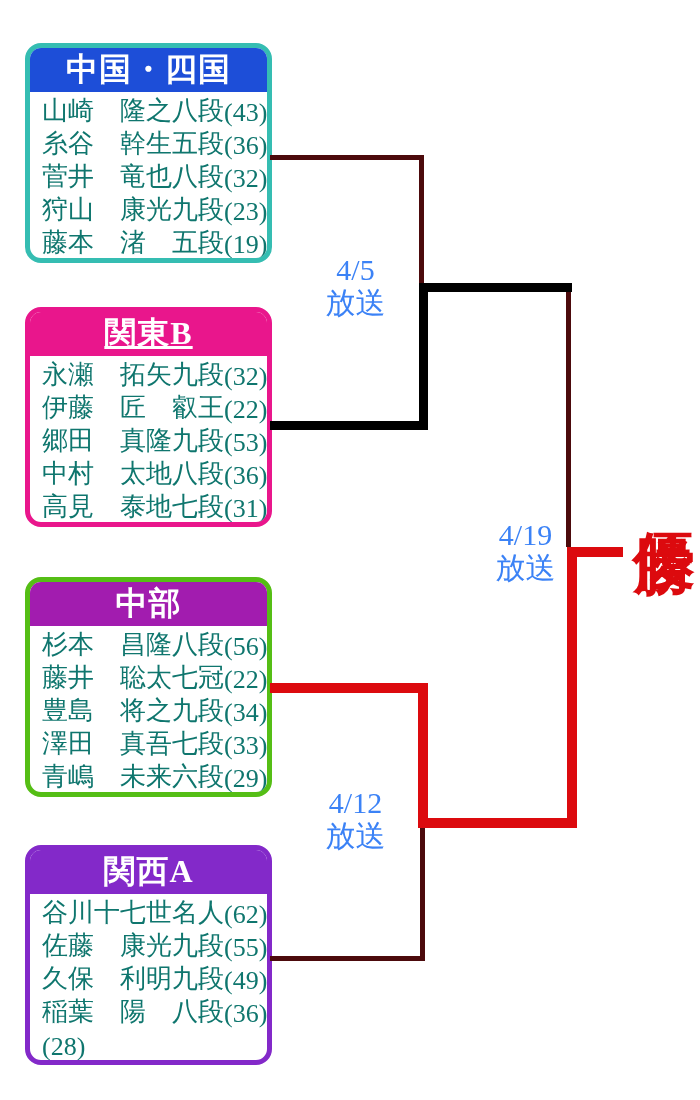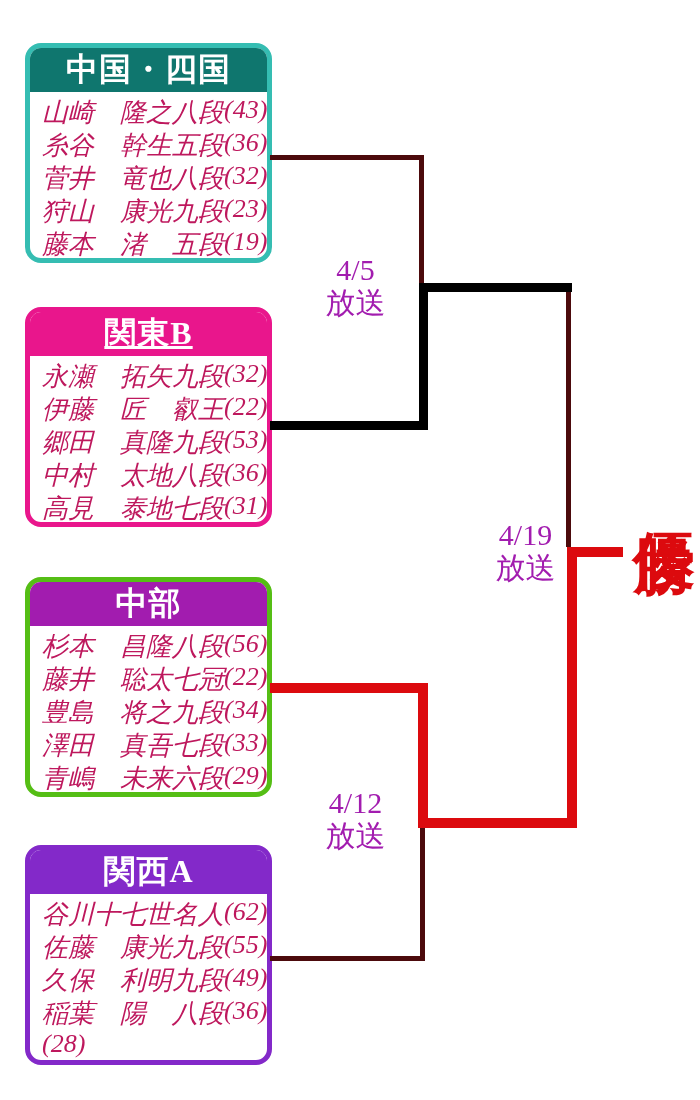--- a/index.html
+++ b/index.html
@@ -10,46 +10,46 @@
     position:absolute;left:25px;width:247px;height:220px;
     border:5px solid #000;border-radius:16px;overflow:hidden;
     background:#ffffff;box-sizing:border-box;
   }
   .group-header{
     height:44px;display:flex;align-items:center;justify-content:center;
     color:#ffffff;font-size:32px;font-weight:bold;letter-spacing:1px;
   }
   .player-list{padding:3px 9px 0 12px;}
   .player-row{
-    display:flex;justify-content:space-between;align-items:flex-start;
-    height:33px;font-size:26px;color:#be185d;white-space:nowrap;font-style:italic;
+    display:flex;justify-content:space-between;align-items:flex-end;
+    height:33px;font-size:26px;color:#0f766e;white-space:nowrap;
   }
   .player-name{text-align:left;}
   .player-age{text-align:right;}
 
   .line{position:absolute;}
 
   .date-label{
     position:absolute;width:125px;text-align:center;
-    font-size:30px;line-height:33px;color:#a21caf;
+    font-size:30px;line-height:33px;color:#3b82f6;
   }
   .champion{
     position:absolute;left:622px;top:482px;height:150px;
     font-size:62px;font-weight:bold;
     writing-mode:vertical-rl;text-orientation:upright;
     letter-spacing:3px;
   }
 </style>
 </head>
 <body>
 
 <div class="stage">
 
   <div class="group-box" style="top: 43px; border-color: rgb(53, 189, 178);">
-    <div class="group-header" style="background-color: #0f766e; text-align: center;">
+    <div class="group-header" style="background-color: #1d4ed8; text-align: center;">
       <span>中国・四国</span>
     </div>
     <div class="player-list">
       <div class="player-row">
         <span class="player-name">山崎　隆之八段</span>
         <span class="player-age">(43)</span>
       </div>
       <div class="player-row">
         <span class="player-name">糸谷　幹生五段</span>
         <span class="player-age">(36)</span>

